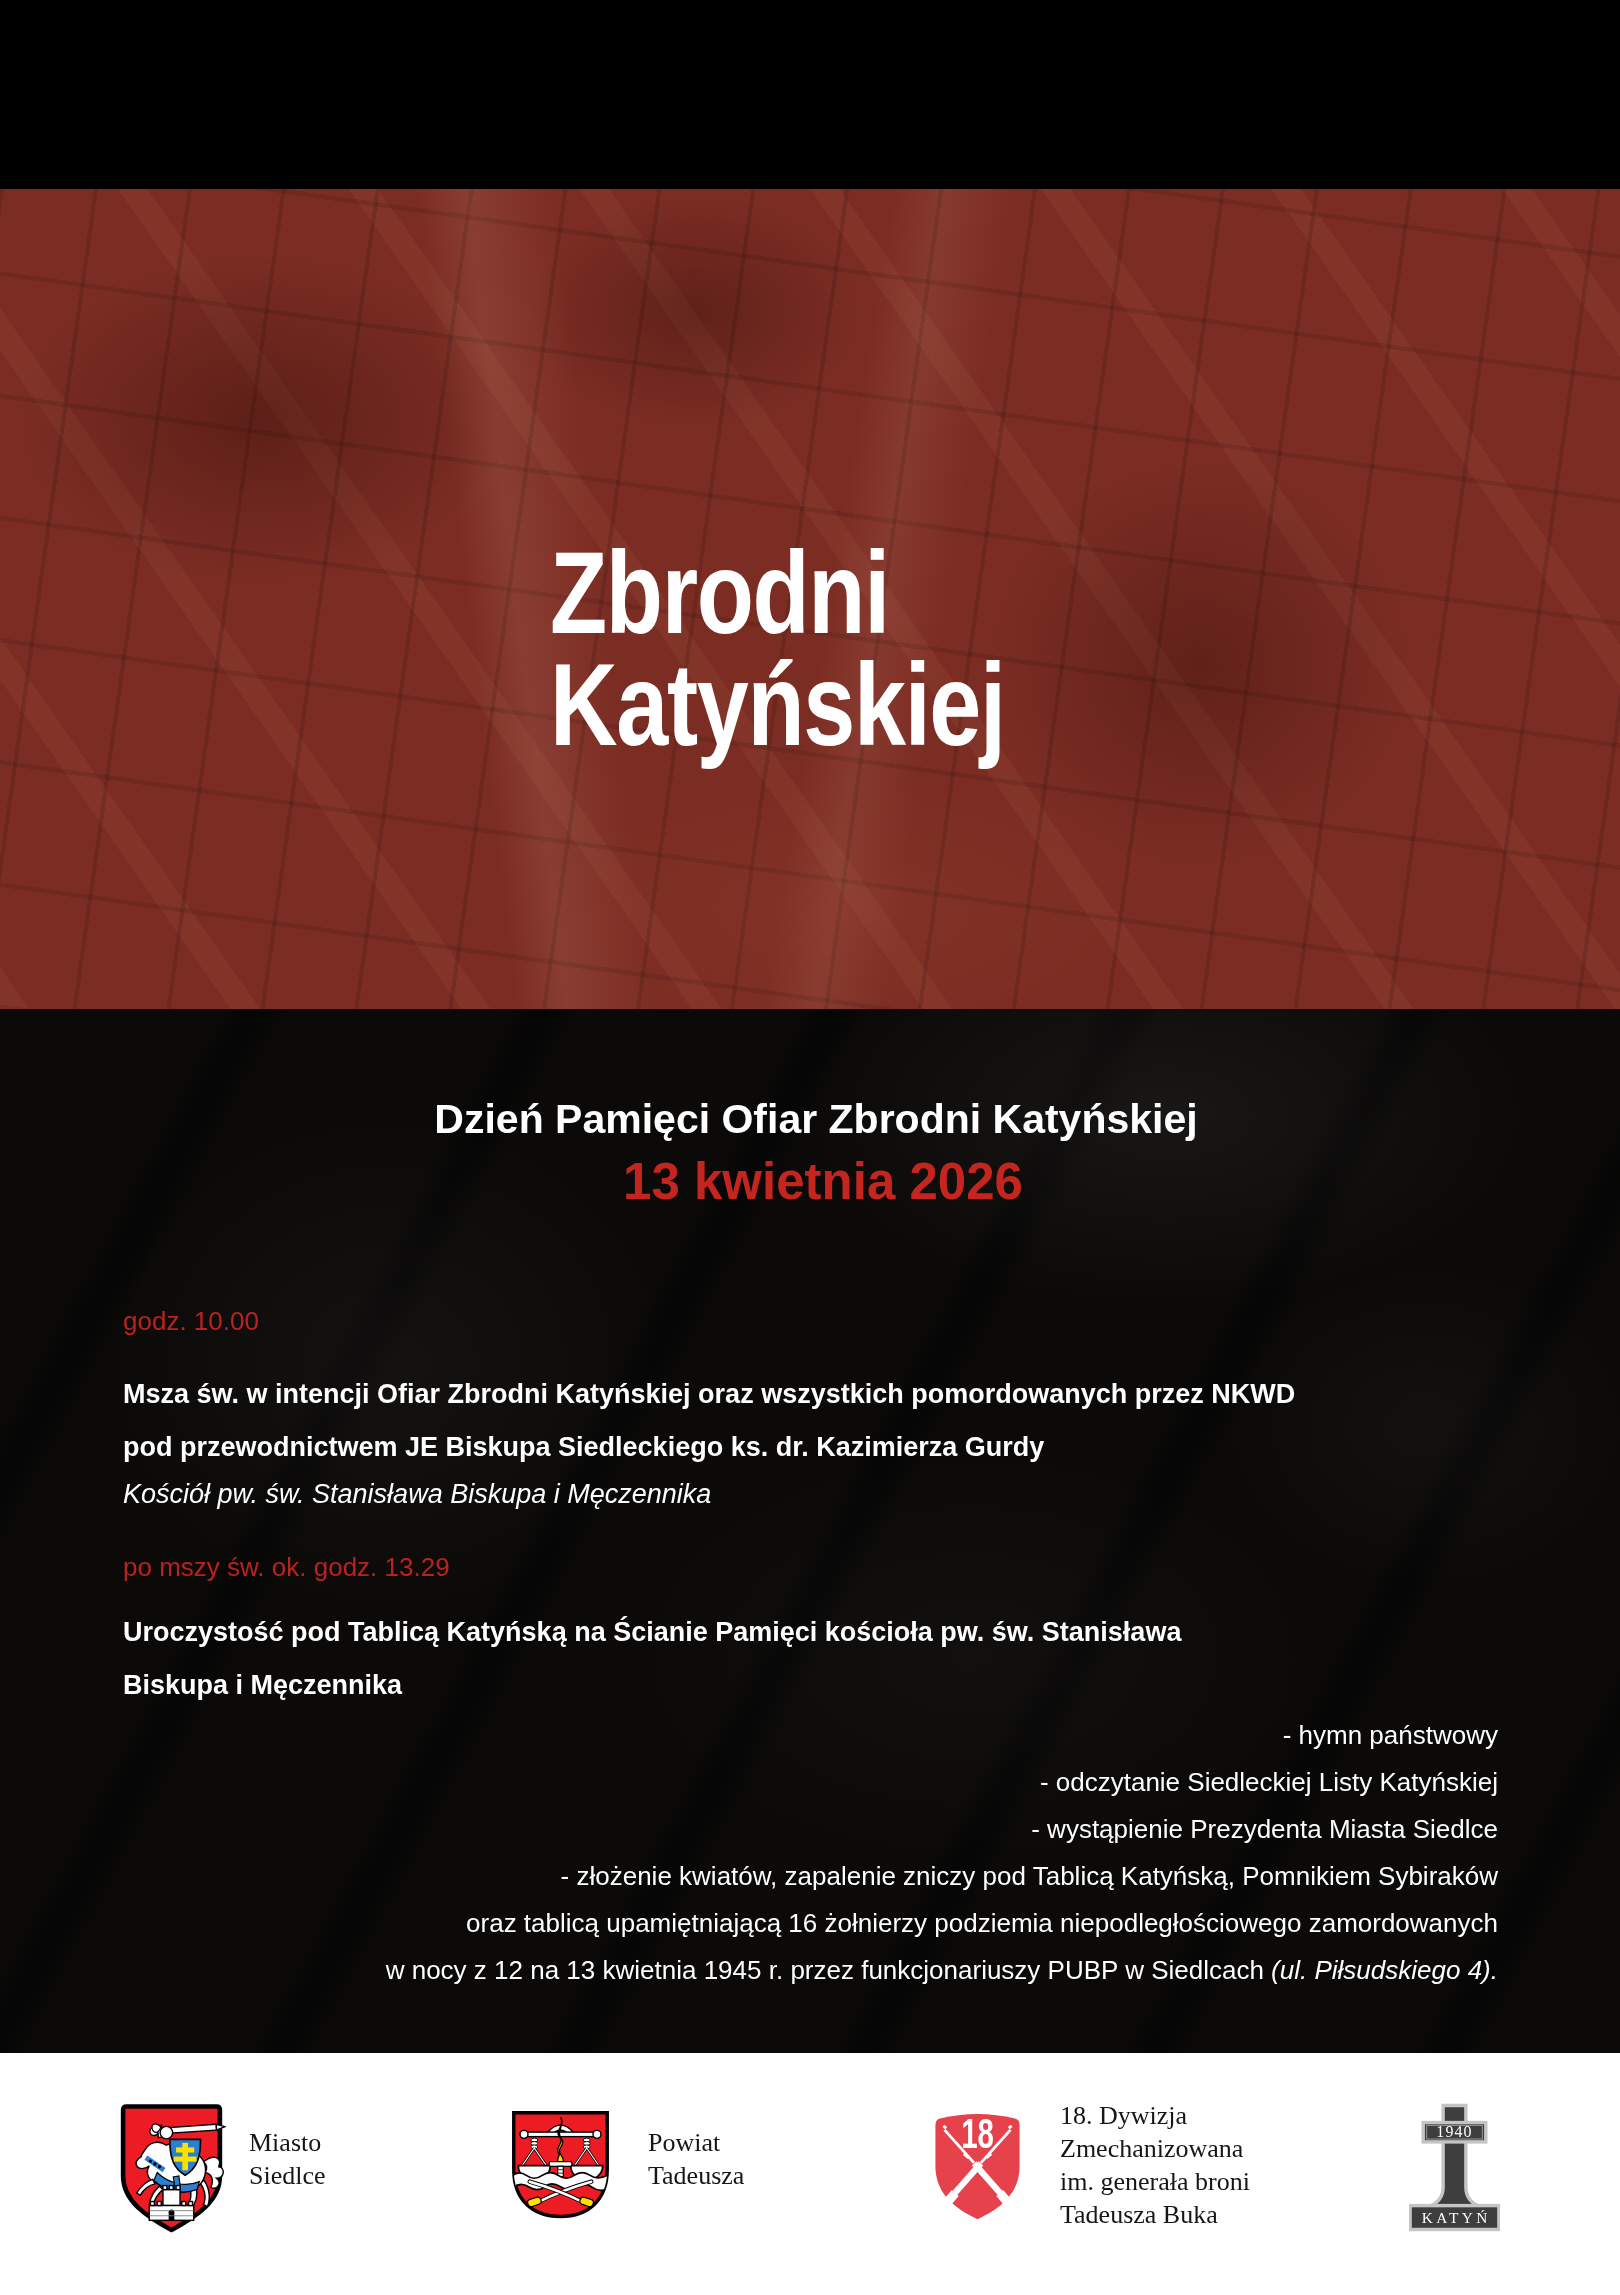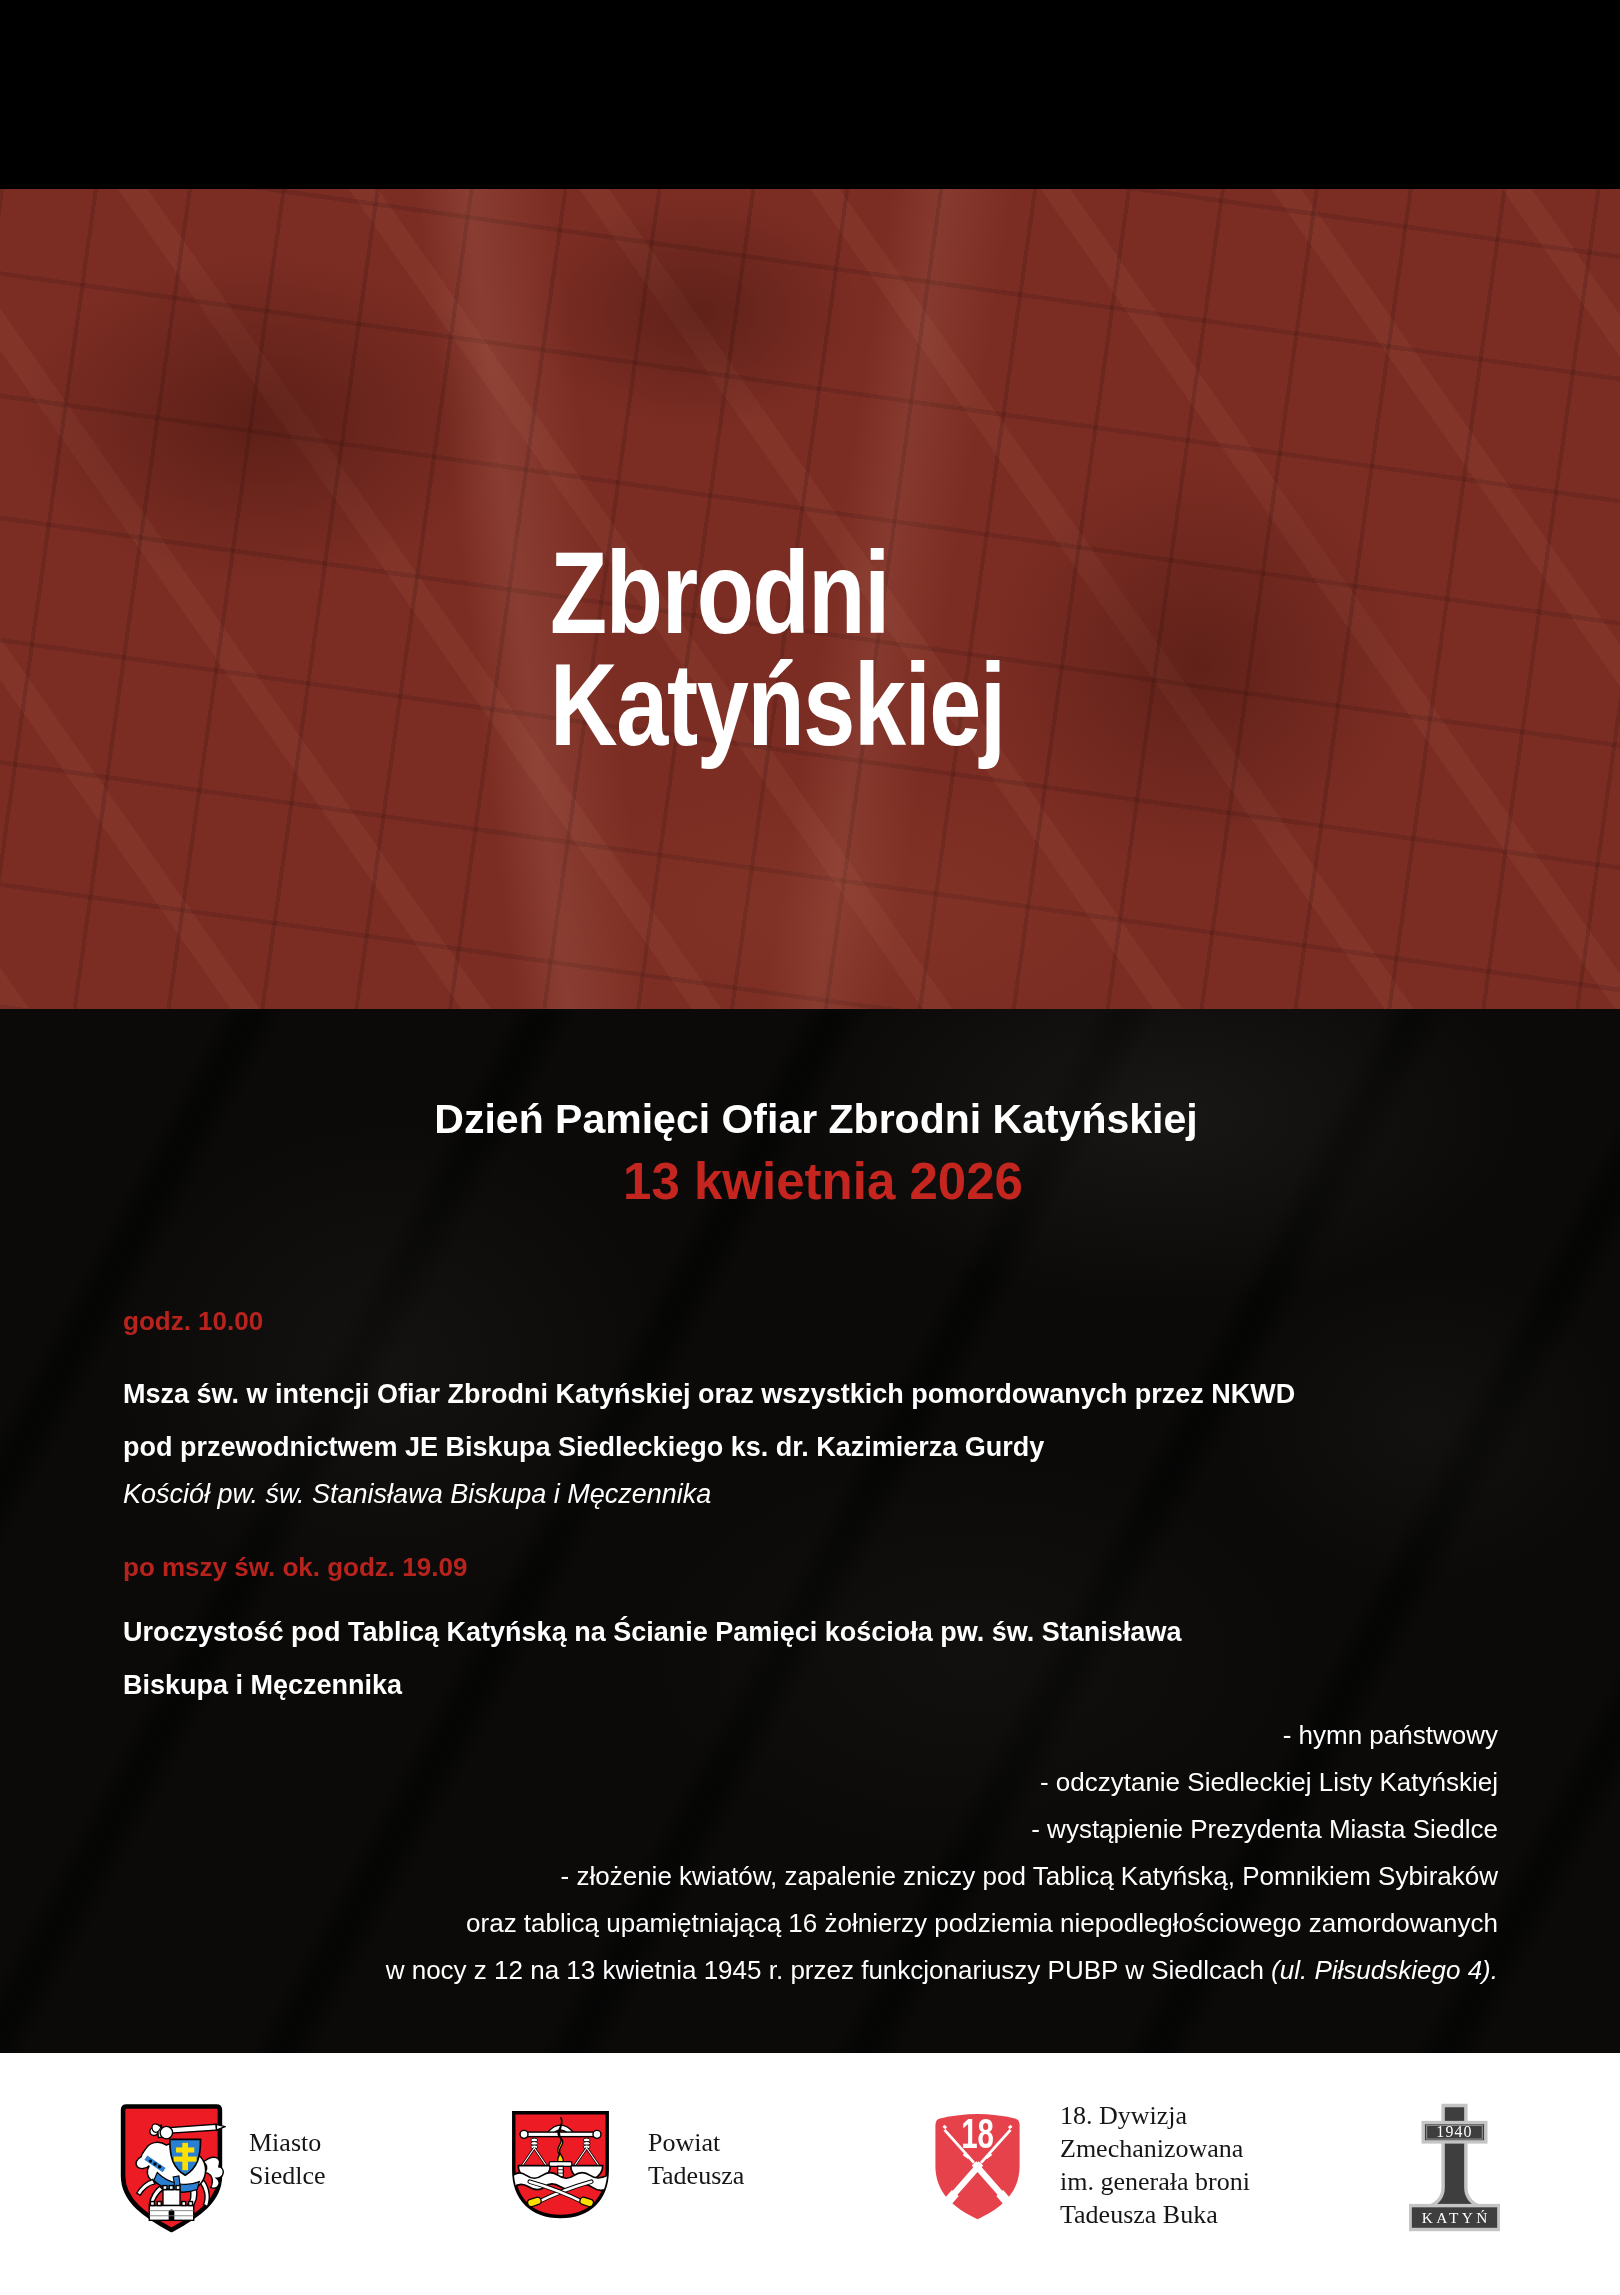--- a/index.html
+++ b/index.html
@@ -46,21 +46,21 @@
       radial-gradient(ellipse 400px 354px at 24% 34%, rgba(112,104,98,.09), transparent 70%),
       radial-gradient(ellipse 469px 286px at 60% 62%, rgba(104,98,92,.07), transparent 72%),
       radial-gradient(ellipse 286px 229px at 88% 40%, rgba(110,104,98,.08), transparent 70%),
       repeating-linear-gradient(118deg, transparent 0 194px, rgba(0,0,0,.45) 217px 231px, transparent 257px);
   }
   .event-heading{position:absolute;left:0;top:86px;width:100%;text-align:center;}
   .subtitle{font-weight:bold;font-size:41px;line-height:49px;color:#fff;margin:0;padding-left:12px;}
   .date{font-weight:bold;font-size:51px;line-height:57px;margin:9.1px 0 0;}
 
   .schedule{position:absolute;left:123px;top:299px;width:1375px;color:#fff;}
-  .time{font-weight:bold;font-size:26px;line-height:26px;white-space:nowrap;}
+  .time{font-weight:normal;font-size:26px;line-height:26px;white-space:nowrap;}
   .bold-group{margin-top:34px;}
   .b-line{font-weight:bold;font-size:27px;line-height:53px;white-space:nowrap;}
   .venue{font-style:italic;font-size:27px;line-height:40px;white-space:nowrap;}
   .time-2{margin-top:40px;}
   .bold-group-2{margin-top:26px;}
   .list{margin-top:0;text-align:right;}
   .li{font-size:26px;line-height:47px;padding-left:31px;white-space:nowrap;}
   .li-cont{font-size:26px;line-height:47px;padding-left:55px;white-space:nowrap;}
   .it{font-style:italic;}
 
@@ -98,21 +98,21 @@
   </div>
 
   <div class="schedule">
     <div class="time" style="color: rgb(184, 35, 29);">godz. 10.00</div>
     <div class="bold-group">
       <div class="b-line">Msza św. w intencji Ofiar Zbrodni Katyńskiej oraz wszystkich pomordowanych przez NKWD</div>
       <div class="b-line">pod przewodnictwem JE Biskupa Siedleckiego ks. dr. Kazimierza Gurdy</div>
     </div>
     <div class="venue">Kościół pw. św. Stanisława Biskupa i Męczennika</div>
 
-    <div class="time time-2" style="color: rgb(184, 35, 29);">po mszy św. ok. godz. 19.09</div>
+    <div class="time time-2" style="color: rgb(184, 35, 29);">po mszy św. ok. godz. 13.29</div>
     <div class="bold-group bold-group-2">
       <div class="b-line">Uroczystość pod Tablicą Katyńską na Ścianie Pamięci kościoła pw. św. Stanisława</div>
       <div class="b-line">Biskupa i Męczennika</div>
     </div>
     <div class="list">
       <div class="li">- hymn państwowy</div>
       <div class="li">- odczytanie Siedleckiej Listy Katyńskiej</div>
       <div class="li">- wystąpienie Prezydenta Miasta Siedlce</div>
       <div class="li">- złożenie kwiatów, zapalenie zniczy pod Tablicą Katyńską, Pomnikiem Sybiraków</div>
       <div class="li-cont">oraz tablicą upamiętniającą 16 żołnierzy podziemia niepodległościowego zamordowanych</div>

